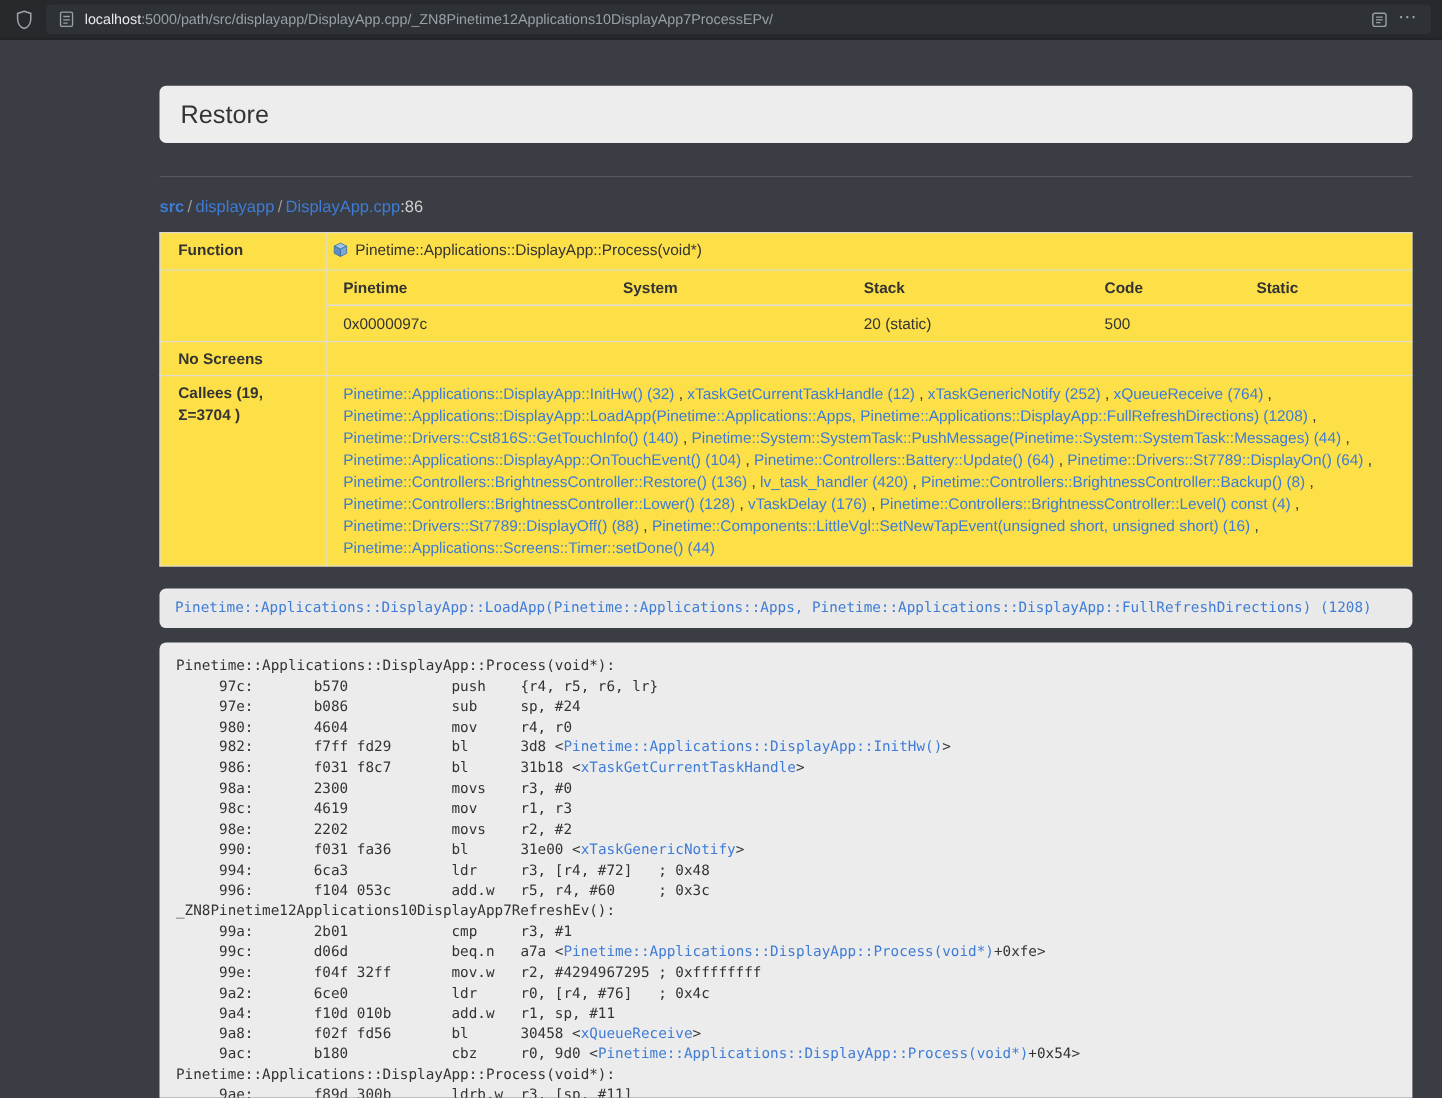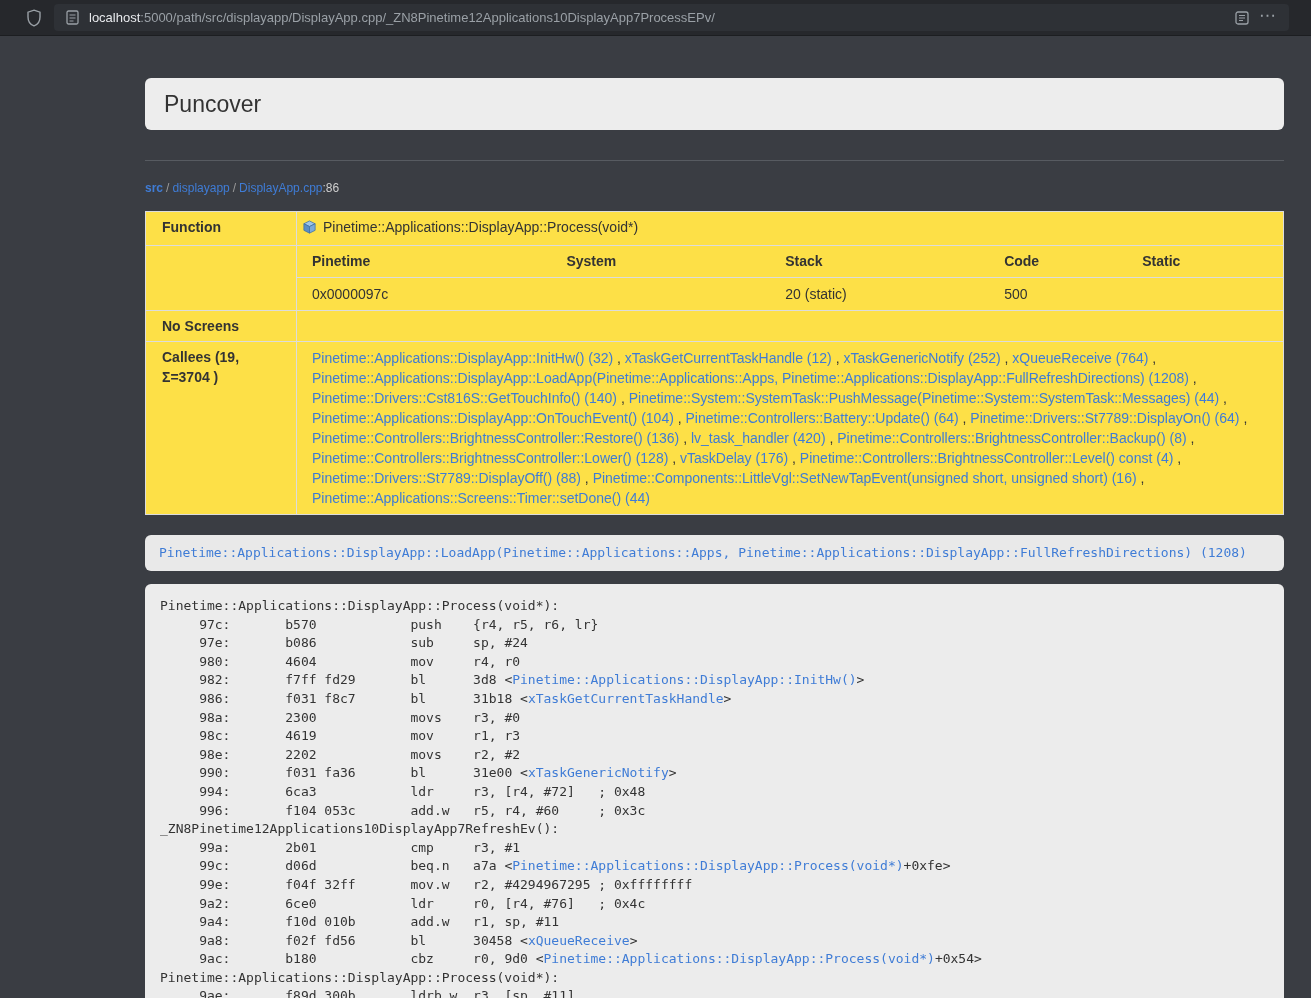--- a/index.html
+++ b/index.html
@@ -8,21 +8,21 @@
     background: #3a3d43;
     font-family: "Liberation Sans", sans-serif;
     font-size: 14px;
     color: #333;
   }
   a { color: #3f7cd6; text-decoration: none; }
 
   
   .toolbar {
     height: 36px; background: #26282c; border-bottom: 1px solid #1c1e21;
-    display: flex; align-items: center; padding: 0 22px;
+    display: flex; align-items: center; padding: 0 10px;
   }
   .tb-icon { display: inline-flex; align-items: center; justify-content: center; padding: 0 4px; }
   .url-field {
     flex: 1; height: 27px; margin-left: 8px; background: #2e3136; border-radius: 4px;
     display: flex; align-items: center; padding: 0 8px; overflow: hidden;
   }
   .url-text { font-size: 13px; color: #9aa0a6; margin-left: 6px; white-space: nowrap; flex: 1; }
   .url-host { color: #e8eaed; }
   .tb-dots { color: #9aa0a6; font-size: 17px; line-height: 1; padding: 0 4px 4px 6px; letter-spacing: 1px; }
 
@@ -30,21 +30,21 @@
   .container { width: 1139px; margin-left: 145px; }
 
   .jumbotron {
     margin-top: 42px; height: 52px; background: #ededed; border-radius: 6px;
     display: flex; align-items: center; padding: 0 19px;
   }
   .app-title { font-size: 23px; color: #333; }
 
   .divider { border: 0; border-top: 1px solid #575b61; margin: 30px 0 0 0; }
 
-  .breadcrumb { margin: 17px 0 12px 0; font-size: 12px; line-height: 21px; }
+  .breadcrumb { margin: 17px 0 12px 0; font-size: 15px; line-height: 21px; }
   .bc-link.bold { font-weight: 700; }
   .bc-sep { color: #9b9b9b; padding: 0 3px; }
   .bc-suffix { color: #cfcfcf; }
 
   
   table.fn-table {
     width: 100%; border-collapse: collapse; background: #fde047;
     font-size: 14px; line-height: 20px; color: #333;
   }
   .fn-table > tbody > tr > td { border: 1px solid #dcdcdc; vertical-align: top; }
@@ -111,21 +111,21 @@
         </svg>
     </span>
     <span class="tb-dots">⋯</span>
   </div>
 </div>
 
 <div class="page">
   <div class="container">
 
     <div class="jumbotron">
-      <span class="app-title">Puncover</span>
+      <span class="app-title">Restore</span>
     </div>
 
     <hr class="divider">
 
     <nav class="breadcrumb">
       <a href="#" class="bc-link bold">src</a><span class="bc-sep">/</span><a href="#" class="bc-link">displayapp</a><span class="bc-sep">/</span><a href="#" class="bc-link">DisplayApp.cpp</a><span class="bc-suffix">:86</span>
     </nav>
 
     <table class="fn-table">
       <tbody>

